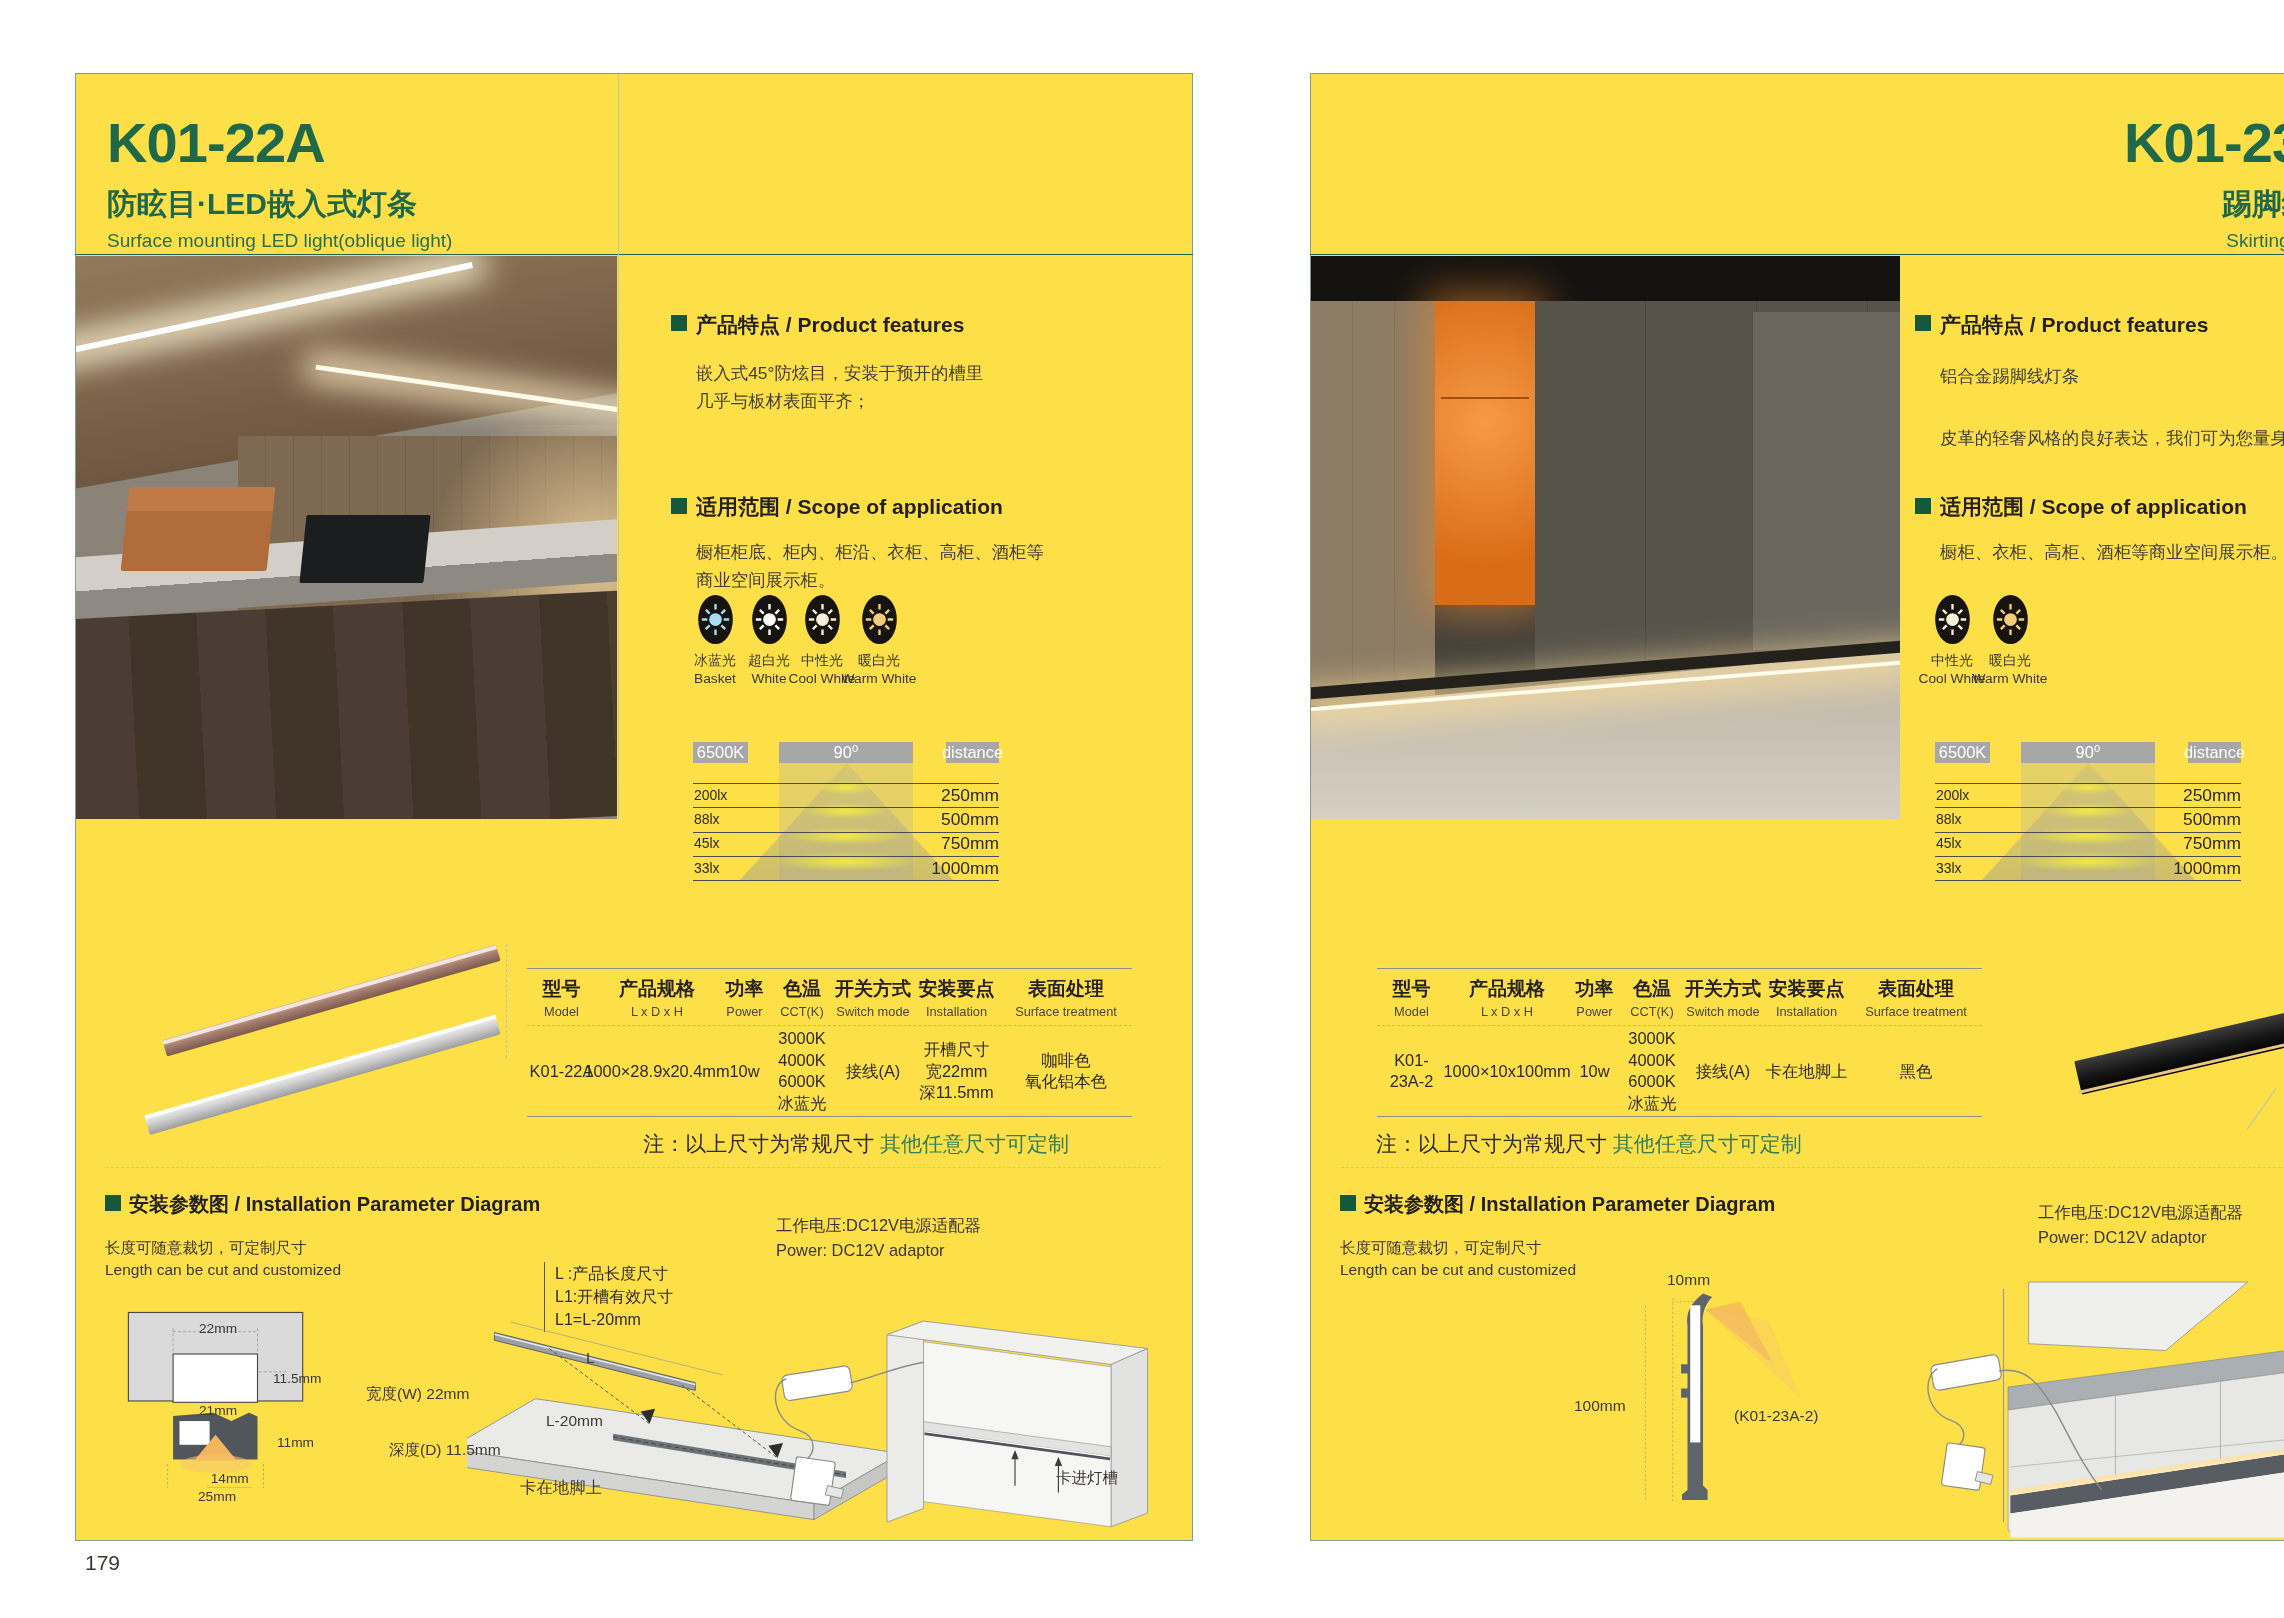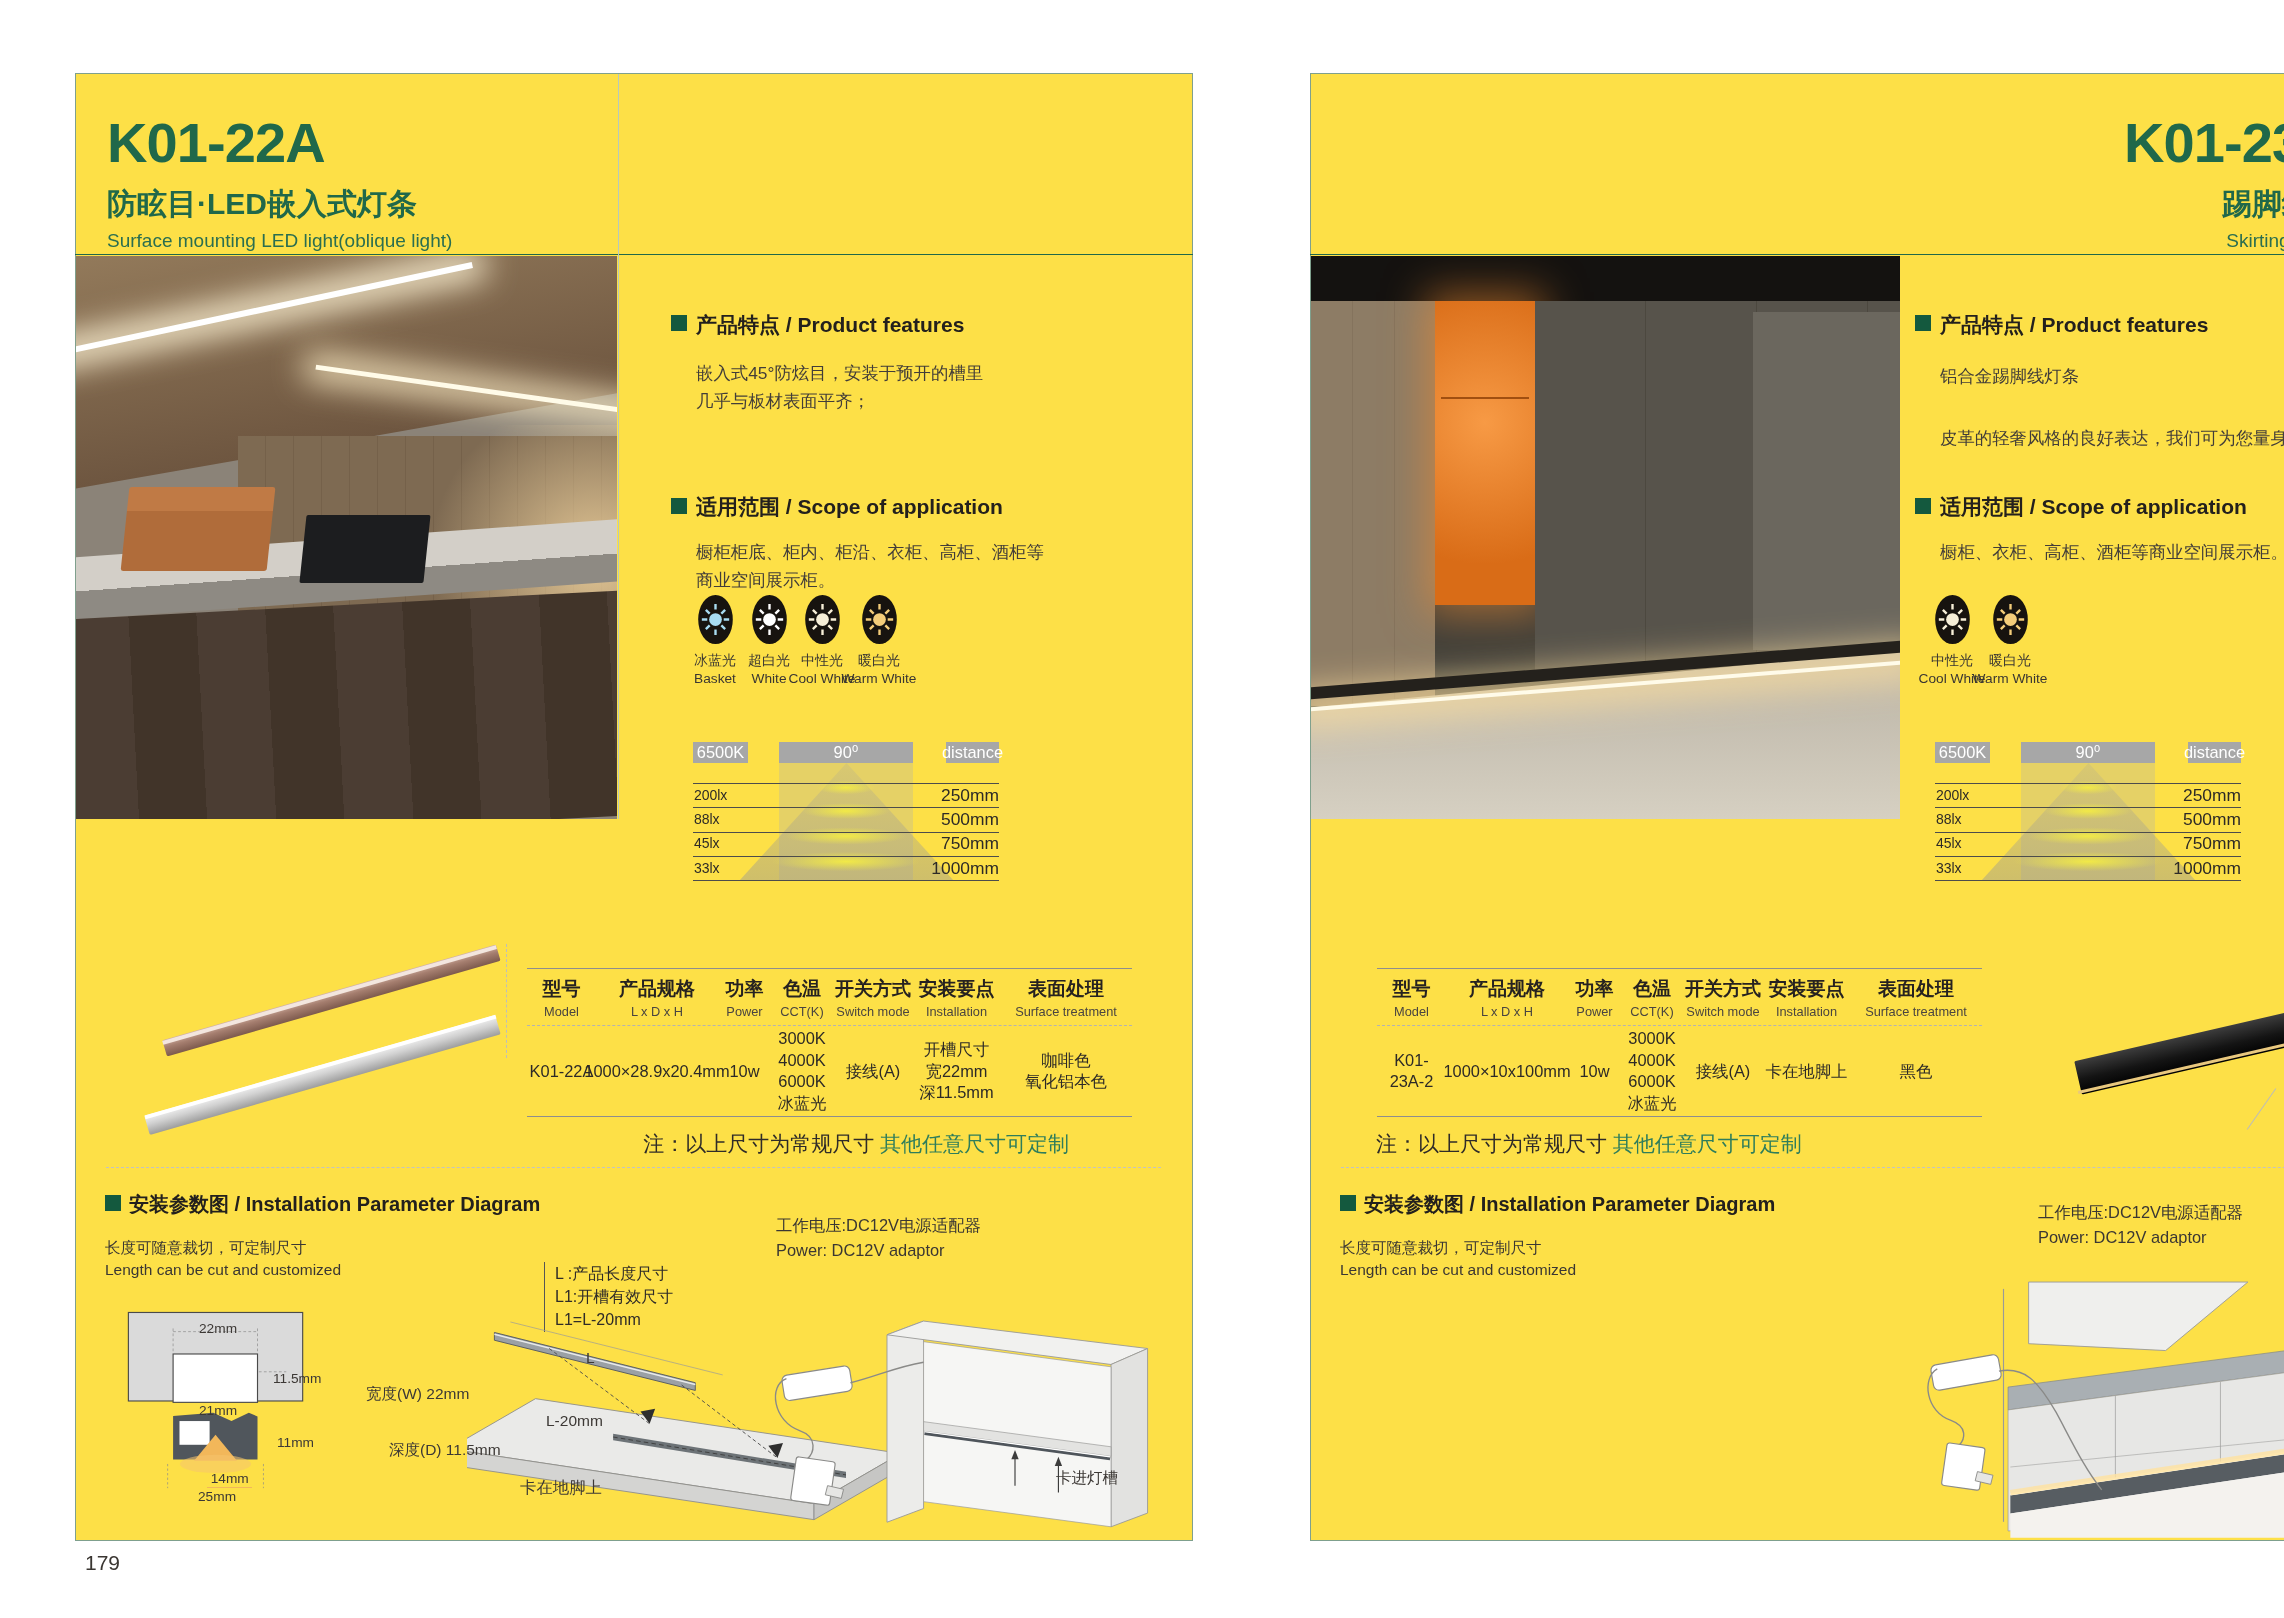--- a/index.html
+++ b/index.html
@@ -434,20 +434,36 @@
     <div class="note" style="left:65px;top:1056px;">
       <span class="nk">注：以上尺寸为常规尺寸 </span><span class="ng">其他任意尺寸可定制</span>
     </div>
     <div class="dash-sep" style="left:30px;top:1093px;width:1055px;"></div>
 
     <div class="bullet" style="left:29px;top:1121px;"></div>
     <div class="sec-head" style="left:53px;top:1117px;font-size:20px;">安装参数图 / Installation Parameter Diagram</div>
     <div class="sub-cn" style="left:29px;top:1164px;">长度可随意裁切，可定制尺寸</div>
     <div class="sub-en" style="left:29px;top:1187px;">Length can be cut and customized</div>
 
+    <div class="abs" style="left:307px;top:1192px;width:256px;height:256px;">
+      <svg width="256" height="256" viewBox="0 0 560 560">
+        <line x1="120" y1="70" x2="120" y2="520" stroke="#9a9a9a" stroke-width="1.5" stroke-dasharray="5 5"></line>
+        <line x1="120" y1="78" x2="186" y2="78" stroke="#9a9a9a" stroke-width="1.5" stroke-dasharray="4 4"></line>
+        <path d="M186 60 C 158 82, 148 102, 152 132 L 152 490 L 140 500 L 140 512 L 196 512 L 196 490 L 186 480 L 186 132 C 182 104, 192 82, 206 68 Z" fill="#5d646a"></path>
+        <rect x="158" y="86" width="22" height="300" fill="#ffffff"></rect>
+        <rect x="138" y="215" width="16" height="20" fill="#5d646a"></rect>
+        <rect x="138" y="268" width="16" height="20" fill="#5d646a"></rect>
+        <polygon points="190,95 340,215 268,78" fill="rgba(246,184,90,0.85)"></polygon>
+        <polygon points="190,95 400,290 330,120" fill="rgba(246,196,110,0.35)"></polygon>
+        <line x1="60" y1="86" x2="60" y2="512" stroke="#9a9a9a" stroke-width="1.5" stroke-dasharray="5 5"></line>
+      </svg>
+      <div class="dim36" style="left:49px;top:4.6px;">10mm</div>
+      <div class="dim36" style="left:-44px;top:131px;">100mm</div>
+      <div class="dim36" style="left:116px;top:141px;">(K01-23A-2)</div>
+    </div>
 
     <div class="sub-cn" style="left:727px;top:1128px;font-size:16.4px;">工作电压:DC12V电源适配器</div>
     <div class="sub-en" style="left:727px;top:1154px;font-size:16.4px;">Power: DC12V adaptor</div>
     <div class="abs" style="left:608px;top:1201px;width:507px;height:263px;overflow:hidden;">
       <svg width="507" height="263" viewBox="0 0 1110 575">
         <line x1="185" y1="30" x2="185" y2="540" stroke="#9a9a98" stroke-width="2.5"></line>
         <polygon points="240,15 720,15 540,165 240,150" fill="#efefed" stroke="#9a9a98" stroke-width="2"></polygon>
         <polygon points="195,245 1110,125 1110,172 195,295" fill="#a9afb3" stroke="#80868a" stroke-width="1.5"></polygon>
         <polygon points="195,295 1110,172 1110,520 195,560" fill="#e7e7e5" stroke="#9a9a98" stroke-width="1.5"></polygon>
         <line x1="430" y1="264" x2="430" y2="548" stroke="#9a9a98" stroke-width="1.5"></line>

